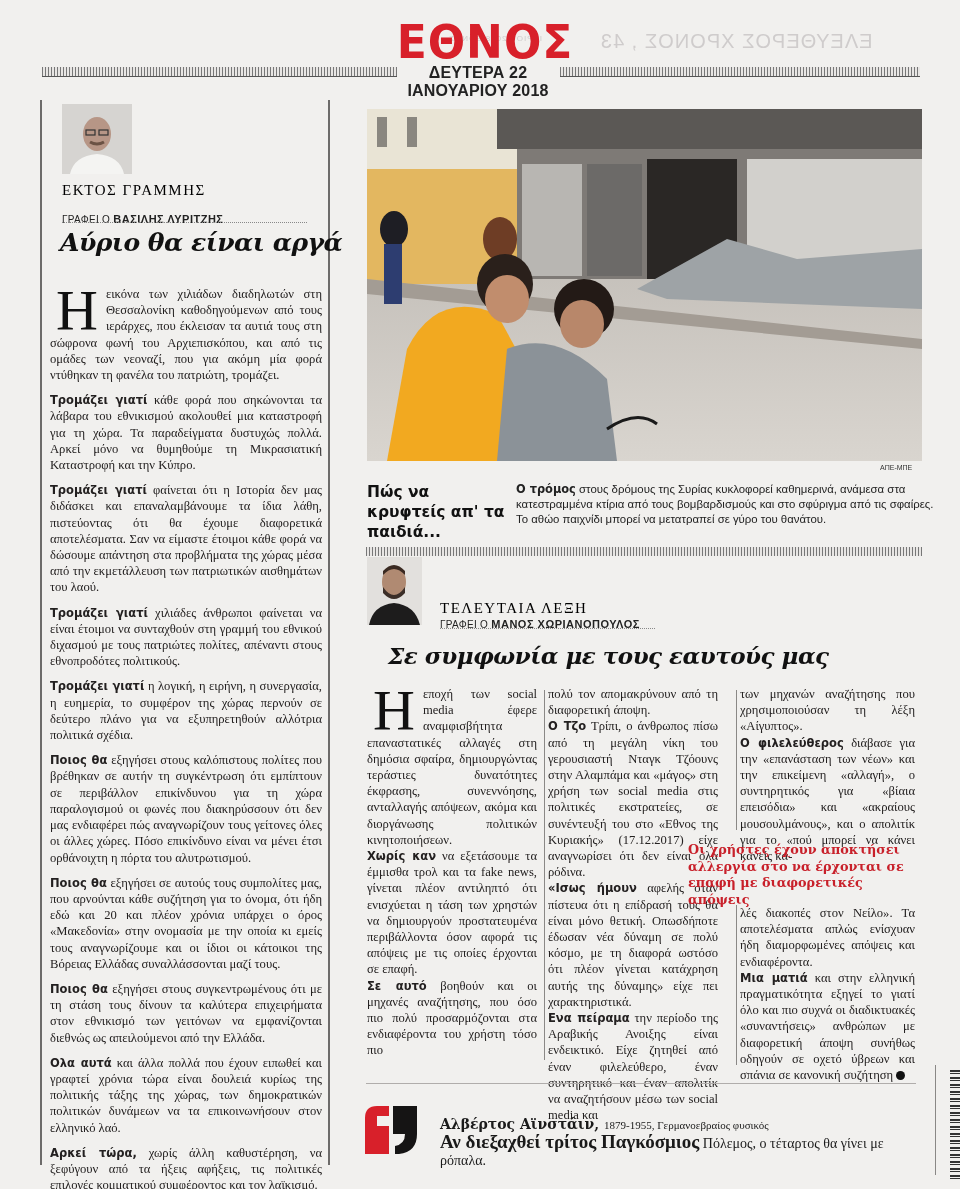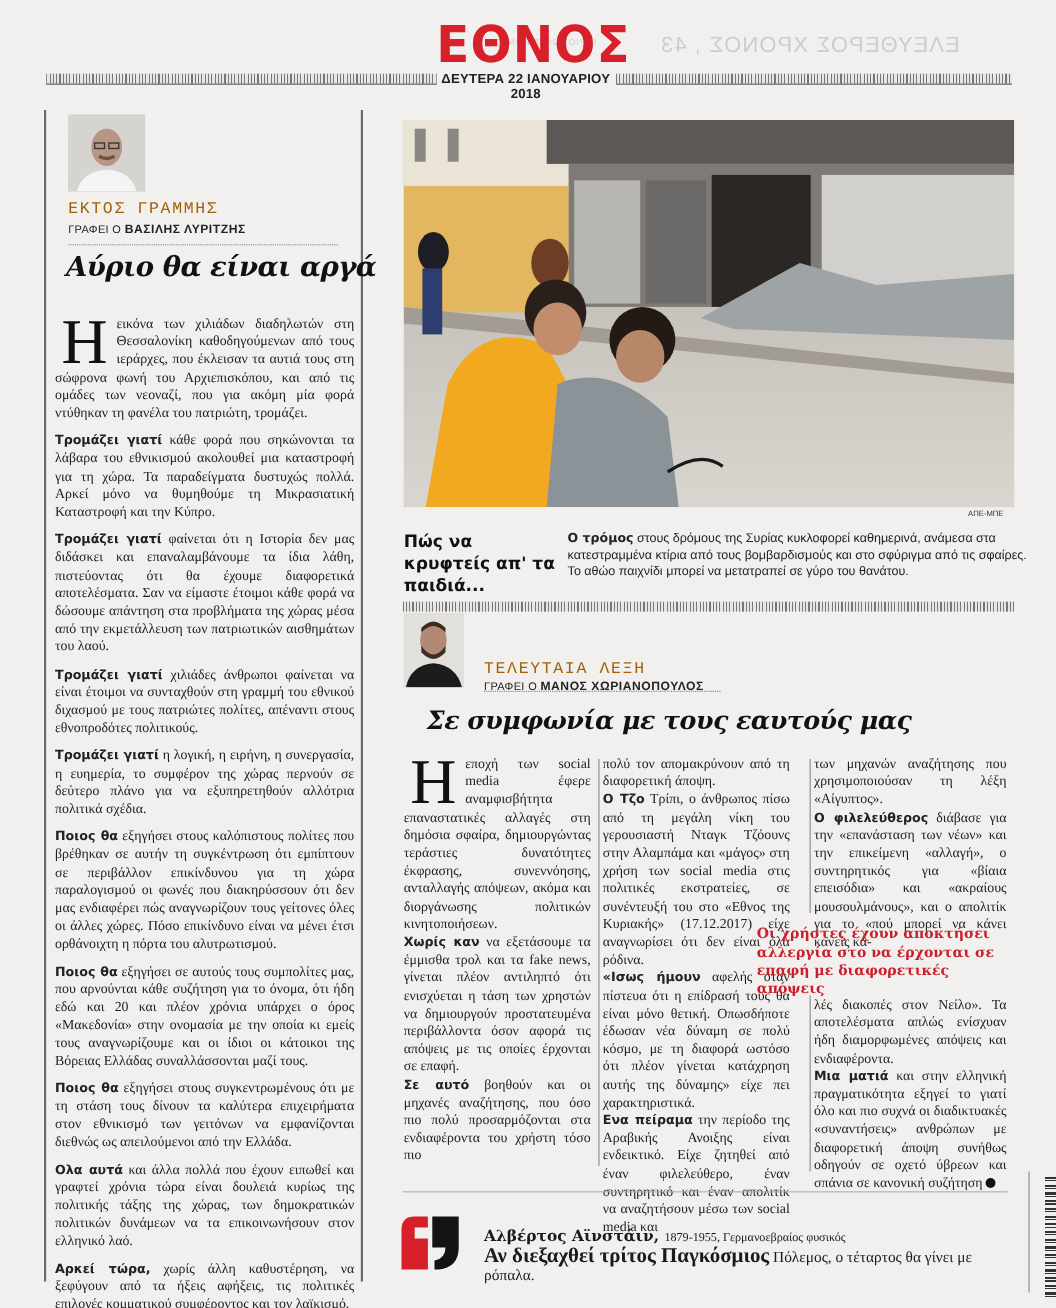--- a/index.html
+++ b/index.html
@@ -24,33 +24,33 @@
     position: absolute; top: 30px; font-family: "Liberation Sans", sans-serif;
     color: #cfcccc; font-size: 20px; letter-spacing: 1px;
   }
   .hatch {
     position: absolute; top: 67px; height: 10px;
     background: repeating-linear-gradient(90deg, #777 0 1px, #e8e6e4 1px 3px);
     border-bottom: 1px solid #555;
   }
   .dateline {
     position: absolute; left: 398px; top: 64px; width: 160px; text-align: center;
-    font-size: 12px; font-weight: bold; color: #222; letter-spacing: 0.2px;
+    font-size: 16px; font-weight: bold; color: #222; letter-spacing: 0.2px;
   }
 
   
   .vline { position: absolute; width: 2px; background: #6d6b6a; }
   .vline.thin { width: 1px; background: #8a8886; }
   .photo-left {
     position: absolute; left: 62px; top: 104px; width: 70px; height: 70px;
     background: linear-gradient(180deg, #d9d7d4, #c8c6c3);
     overflow: hidden;
   }
   .section-label {
-    font-size: 15px; color: #a16207; letter-spacing: 1.5px; font-family: Liberation Mono, monospace;
+    font-size: 15px; color: #000000; letter-spacing: 1.5px; font-family: Liberation Serif, serif;
   }
   .byline { font-size: 10px; color: #222; letter-spacing: 0.3px; }
   .byline b { font-size: 11px; letter-spacing: 0.5px; }
   .dotted { border-bottom: 1px dotted #888; }
   .headline-serif {
     font-family: "DejaVu Serif", serif; font-style: italic; font-weight: bold; color: #111;
     letter-spacing: -0.5px;
   }
   .body-text {
     font-family: "Liberation Serif", serif; font-size: 12.6px; line-height: 16.2px;
@@ -132,21 +132,21 @@
       <path d="M8 70 Q12 52 35 50 Q58 52 62 70 Z" fill="#f4f4f2"></path>
       <ellipse cx="35" cy="30" rx="14" ry="17" fill="#b79686"></ellipse>
       <rect x="24" y="26" width="9" height="5" fill="none" stroke="#333" stroke-width="1.2"></rect>
       <rect x="37" y="26" width="9" height="5" fill="none" stroke="#333" stroke-width="1.2"></rect>
       <path d="M28 38 Q35 42 42 38" stroke="#6b5244" stroke-width="3" fill="none"></path>
     </svg>
   </div>
 
   <div style="position:absolute; left:62px; top:182px;">
     <div class="section-label">ΕΚΤΟΣ ΓΡΑΜΜΗΣ</div>
-    <div class="byline" style="margin-top:4px;">
+    <div class="byline" style="margin-top:14px;">
       <span>ΓΡΑΦΕΙ Ο</span>
       <b>ΒΑΣΙΛΗΣ ΛΥΡΙΤΖΗΣ</b>
     </div>
   </div>
   <div class="dotted" style="position:absolute; left:62px; top:222px; width:245px;"></div>
   <div class="headline-serif" style="position:absolute; left:60px; top:228px; font-size:25px;">Αύριο θα είναι αργά</div>
 
   <div class="body-text" style="position:absolute; left:50px; top:286px; width:272px;" id="a1body">
       <p><span class="dropcap">Η</span><span>εικόνα των χιλιάδων διαδηλωτών στη Θεσσαλονίκη καθοδηγούμενων από τους ιεράρχες, που έκλεισαν τα αυτιά τους στη σώφρονα φωνή του Αρχιεπισκόπου, και από τις ομάδες των νεοναζί, που για ακόμη μία φορά ντύθηκαν τη φανέλα του πατριώτη, τρομάζει.</span></p>
       <p><b>Τρομάζει γιατί</b><span> κάθε φορά που σηκώνονται τα λάβαρα του εθνικισμού ακολουθεί μια καταστροφή για τη χώρα. Τα παραδείγματα δυστυχώς πολλά. Αρκεί μόνο να θυμηθούμε τη Μικρασιατική Καταστροφή και την Κύπρο.</span></p>

